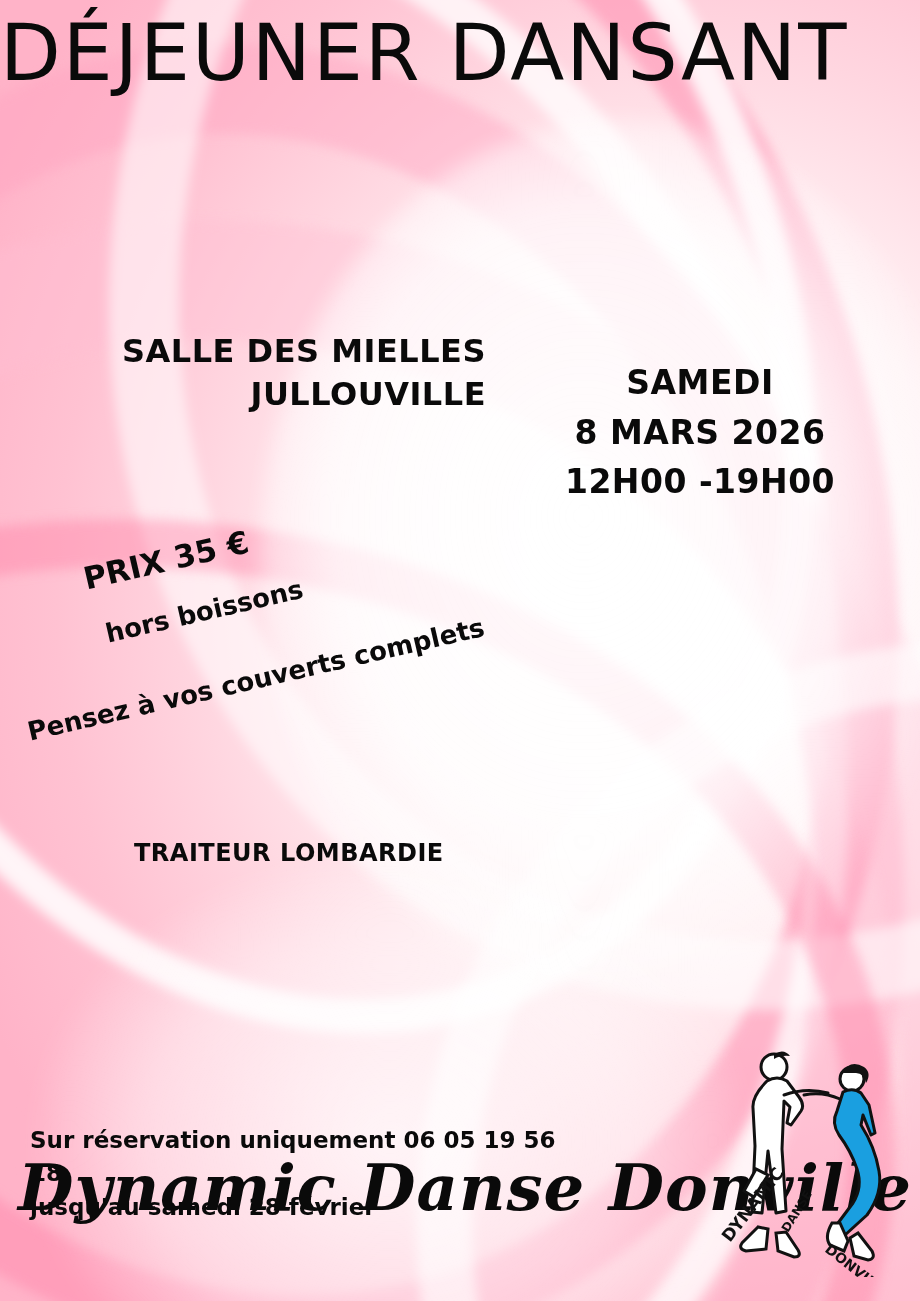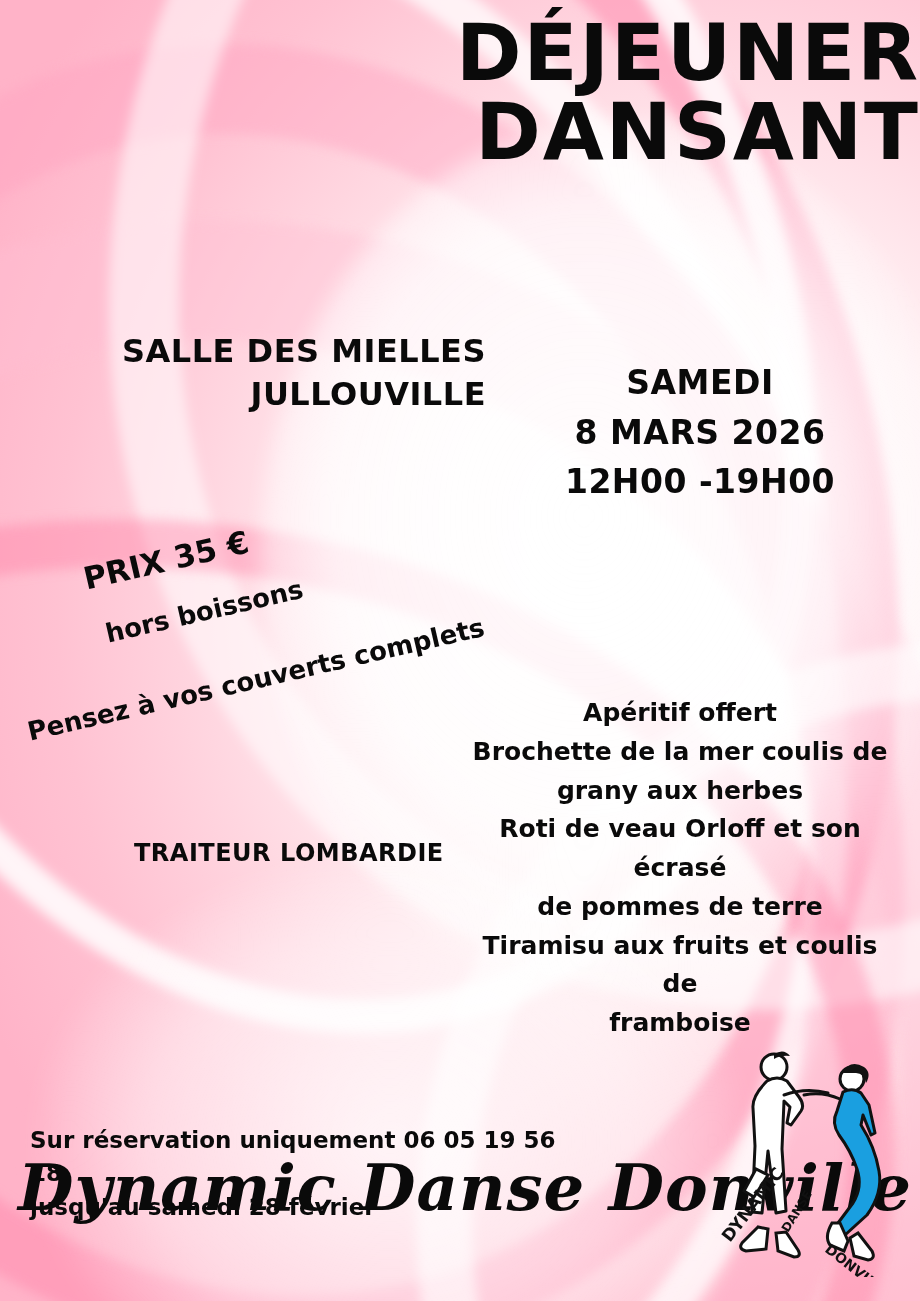--- a/index.html
+++ b/index.html
@@ -100,23 +100,23 @@
     position: absolute;
     color: #0a0a0a;
     font-family: "DejaVu Sans", sans-serif;
     font-weight: 700;
     line-height: 1.12;
     white-space: pre-line;
   }
 
   #title {
     left: 0; top: 14px; width: 920px;
-    text-align: right;
+    text-align: left;
     font-size: 79px;
-    font-weight: 700;
+    font-weight: 400;
     letter-spacing: 2px;
     line-height: 1.0;
   }
   #artists {
     left: 0; top: 196px; width: 920px;
     text-align: center;
     font-size: 46px;
     font-weight: 900;
     letter-spacing: 1px;
   }
@@ -226,27 +226,20 @@
 12H00 -19H00</div>
 
     <div class="txt slanted" id="price">PRIX 35 €</div>
 
     <div class="txt slanted" id="price-note">hors boissons</div>
 
     <div class="txt slanted" id="bring-note">Pensez à vos couverts complets</div>
 
     <div class="txt" id="caterer">TRAITEUR LOMBARDIE</div>
 
-    <div class="txt" id="menu">Apéritif offert
-Brochette de la mer coulis de
-grany aux herbes
-Roti de veau Orloff et son écrasé
-de pommes de terre
-Tiramisu aux fruits et coulis de
-framboise</div>
 
     <div class="txt" id="booking">Sur réservation uniquement 06 05 19 56 18
 jusqu'au samedi 28 février</div>
 
     <div class="txt" id="club">Dynamic Danse Donville</div>
 
     <div class="logo">
       <svg viewBox="0 0 190 240" width="190" height="240" aria-hidden="true">
 
         <g>

